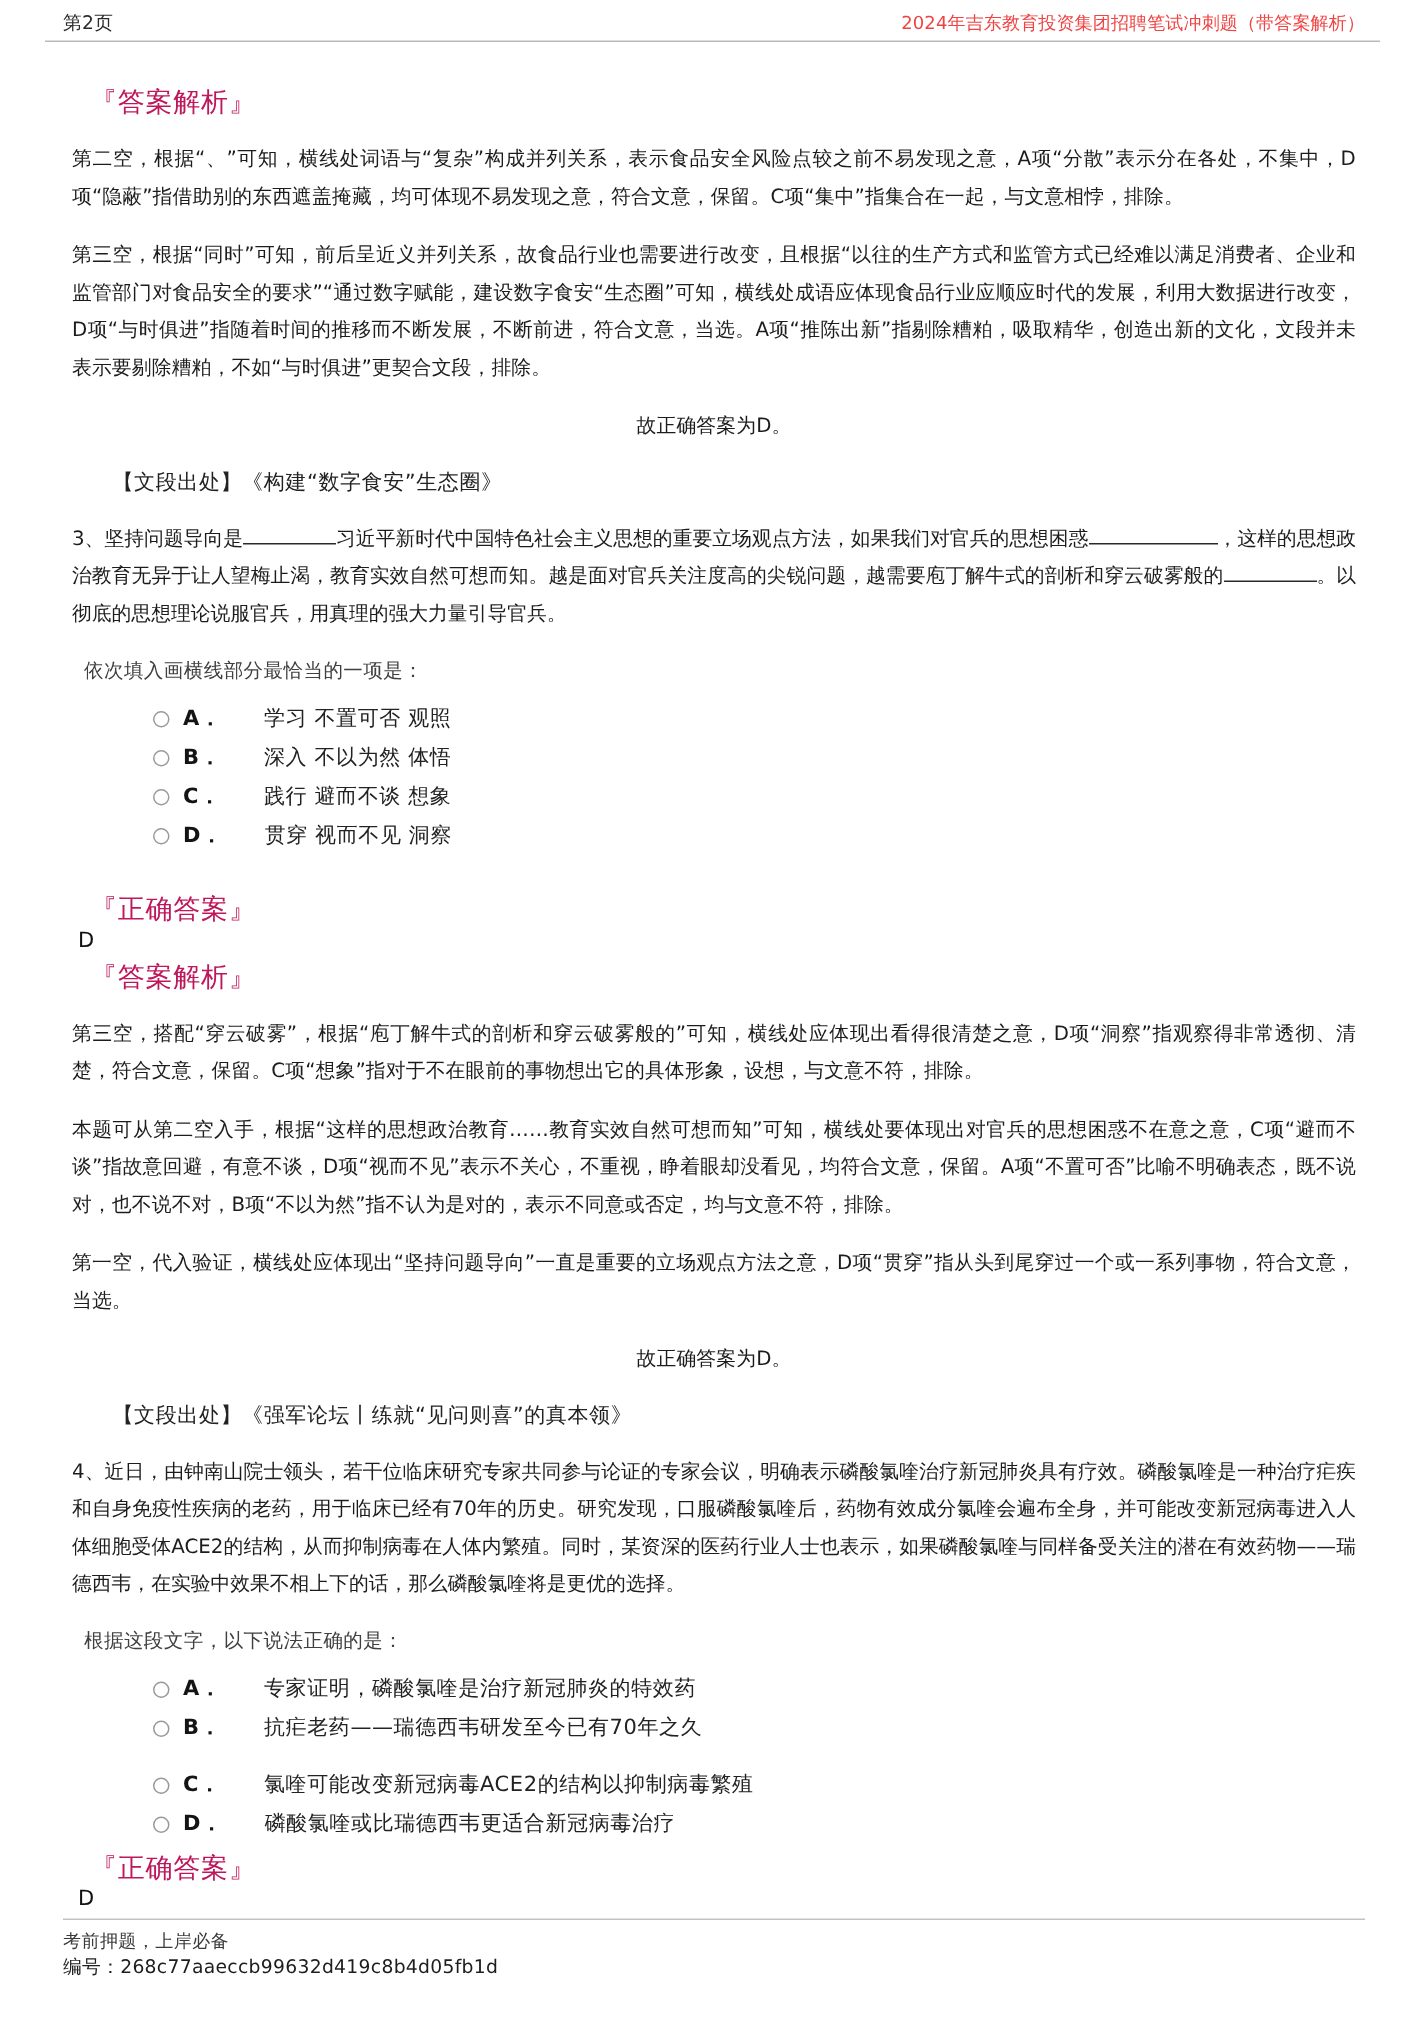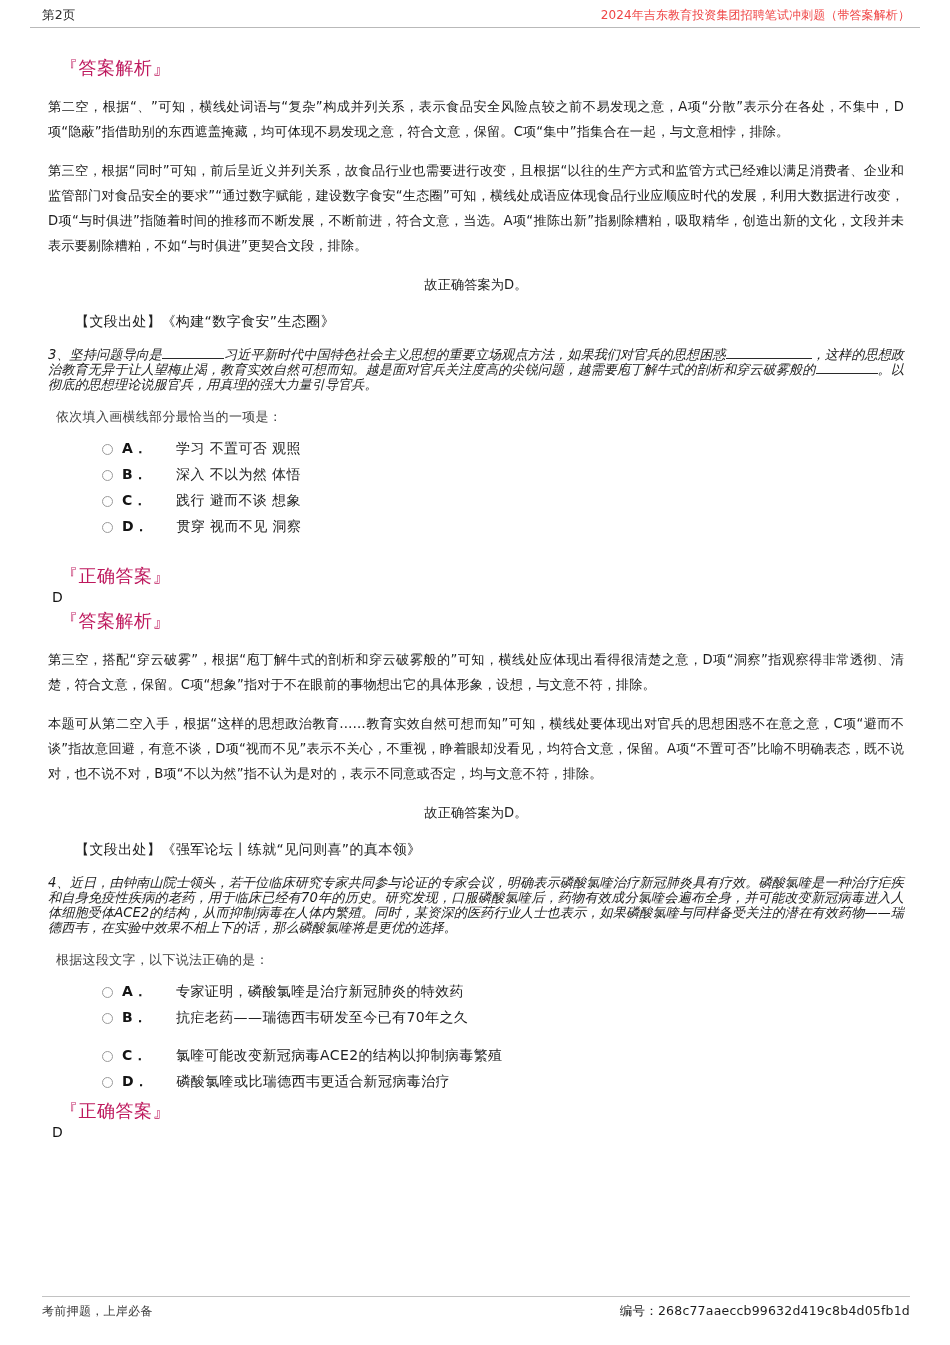--- a/index.html
+++ b/index.html
@@ -69,25 +69,24 @@
     color: #1c1c1c;
     text-align: justify;
     margin: 14px 0 0 0;
     letter-spacing: 0.1px;
   }
   .para.short {
     text-align: center;
   }
   .qtext {
     font-size: 13.2px;
-    line-height: 15px;
+    line-height: 25px;
     color: #1c1c1c;
     text-align: justify;
     margin: 16px 0 0 0;
-    font-style: italic;
   }
   .prompt {
     font-size: 13px;
     color: #404040;
     margin: 16px 0 0 8px;
     letter-spacing: 0.3px;
   }
   .source-line {
     font-size: 14px;
     color: #222;
@@ -148,20 +147,21 @@
   }
   .footer-rule {
     border-top: 1px solid #c2c2c2;
     margin: 0 10px 6px 12px;
   }
   .footer-row {
     display: flex;
     justify-content: space-between;
     align-items: baseline;
     padding: 0 10px 0 12px;
+    flex-direction: column;
   }
   .footer-left {
     font-size: 12px;
     color: #3a3a3a;
     letter-spacing: 0.3px;
   }
   .footer-right {
     font-size: 12.5px;
     color: #1d1d1d;
     letter-spacing: 0.2px;
@@ -214,20 +214,21 @@
           <span class="otext">贯穿 视而不见 洞察</span>
         </div>
       </div>
 
       <div class="label-line">『正确答案』</div>
       <div class="answer-letter">D</div>
       <div class="label-line" style="margin-top:4px">『答案解析』</div>
 
       <div class="para">第三空，搭配“穿云破雾”，根据“庖丁解牛式的剖析和穿云破雾般的”可知，横线处应体现出看得很清楚之意，D项“洞察”指观察得非常透彻、清楚，符合文意，保留。C项“想象”指对于不在眼前的事物想出它的具体形象，设想，与文意不符，排除。</div>
       <div class="para">本题可从第二空入手，根据“这样的思想政治教育……教育实效自然可想而知”可知，横线处要体现出对官兵的思想困惑不在意之意，C项“避而不谈”指故意回避，有意不谈，D项“视而不见”表示不关心，不重视，睁着眼却没看见，均符合文意，保留。A项“不置可否”比喻不明确表态，既不说对，也不说不对，B项“不以为然”指不认为是对的，表示不同意或否定，均与文意不符，排除。</div>
+      <div class="para">第一空，代入验证，横线处应体现出“坚持问题导向”一直是重要的立场观点方法之意，D项“贯穿”指从头到尾穿过一个或一系列事物，符合文意，当选。</div>
       <div class="para short">故正确答案为D。</div>
       <div class="source-line"><span>【文段出处】</span><span>《强军论坛丨练就“见问则喜”的真本领》</span></div>
     </div>
 
     <div class="block">
       <div class="qtext"><span>4、</span><span>近日，由钟南山院士领头，若干位临床研究专家共同参与论证的专家会议，明确表示磷酸氯喹治疗新冠肺炎具有疗效。磷酸氯喹是一种治疗疟疾和自身免疫性疾病的老药，用于临床已经有70年的历史。研究发现，口服磷酸氯喹后，药物有效成分氯喹会遍布全身，并可能改变新冠病毒进入人体细胞受体ACE2的结构，从而抑制病毒在人体内繁殖。同时，某资深的医药行业人士也表示，如果磷酸氯喹与同样备受关注的潜在有效药物——瑞德西韦，在实验中效果不相上下的话，那么磷酸氯喹将是更优的选择。</span></div>
 
       <div class="prompt">根据这段文字，以下说法正确的是：</div>
 
       <div class="options gap-after-2">

